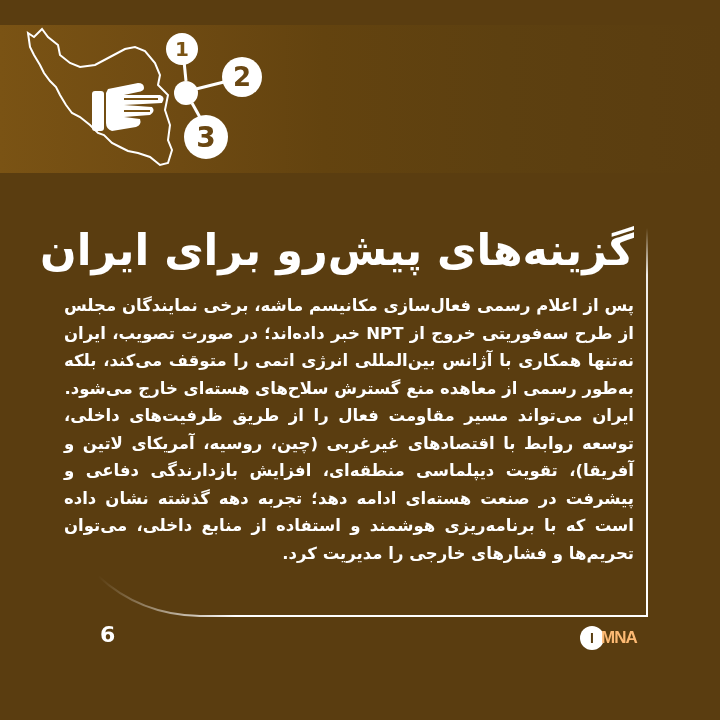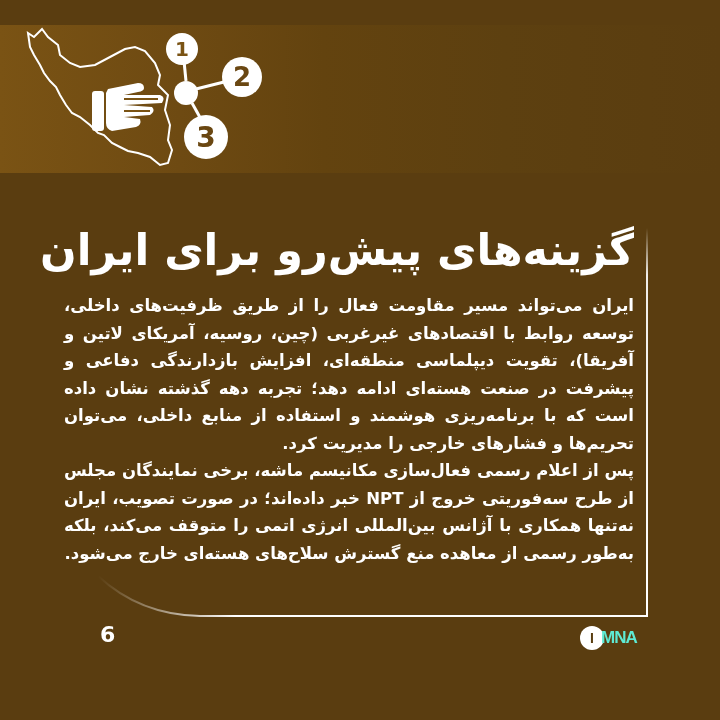--- a/index.html
+++ b/index.html
@@ -44,21 +44,21 @@
       display: flex; align-items: center;
     }
     .logo-circle {
       width: 24px; height: 24px; border-radius: 50%; background: #fff;
       color: #5a3d10; font-weight: bold; font-size: 14px;
       display: flex; align-items: center; justify-content: center;
       font-family: "Liberation Sans", sans-serif;
     }
     .logo-text {
       font-family: "Liberation Sans", sans-serif; font-weight: bold;
-      font-size: 17px; letter-spacing: -1px; margin-left: -3px; color: #5eead4;
+      font-size: 17px; letter-spacing: -1px; margin-left: -3px; color: #fdba74;
     }
   </style>
 </head>
 <body>
 
 <div class="band"></div>
 
 <div class="icon">
   <svg width="250" height="150" viewBox="0 0 250 150">
 
@@ -90,22 +90,22 @@
     <linearGradient id="fadeL" x1="0" x2="1" y1="0" y2="0">
       <stop offset="0" stop-color="#fff" stop-opacity="0"></stop>
       <stop offset="0.25" stop-color="#fff" stop-opacity="1"></stop>
       <stop offset="1" stop-color="#fff" stop-opacity="1"></stop>
     </linearGradient>
   </defs>
   <path d="M38,6 Q80,45 140,46 L587,46 L587,0" fill="none" stroke="url(#fadeL)" stroke-width="2"></path>
 </svg>
 
 <div class="body-text">
+  <p>پس از اعلام رسمی فعال‌سازی مکانیسم ماشه، برخی نمایندگان مجلس از طرح سه‌فوریتی خروج از NPT خبر داده‌اند؛ در صورت تصویب، ایران نه‌تنها همکاری با آژانس بین‌المللی انرژی اتمی را متوقف می‌کند، بلکه به‌طور رسمی از معاهده منع گسترش سلاح‌های هسته‌ای خارج می‌شود.</p>
   <p>ایران می‌تواند مسیر مقاومت فعال را از طریق ظرفیت‌های داخلی، توسعه روابط با اقتصادهای غیرغربی (چین، روسیه، آمریکای لاتین و آفریقا)، تقویت دیپلماسی منطقه‌ای، افزایش بازدارندگی دفاعی و پیشرفت در صنعت هسته‌ای ادامه دهد؛ تجربه دهه گذشته نشان داده است که با برنامه‌ریزی هوشمند و استفاده از منابع داخلی، می‌توان تحریم‌ها و فشارهای خارجی را مدیریت کرد.</p>
-  <p>پس از اعلام رسمی فعال‌سازی مکانیسم ماشه، برخی نمایندگان مجلس از طرح سه‌فوریتی خروج از NPT خبر داده‌اند؛ در صورت تصویب، ایران نه‌تنها همکاری با آژانس بین‌المللی انرژی اتمی را متوقف می‌کند، بلکه به‌طور رسمی از معاهده منع گسترش سلاح‌های هسته‌ای خارج می‌شود.</p>
 </div>
 
 <div class="page-num">6</div>
 
 <div class="logo">
   <div class="logo-circle">I</div>
   <span class="logo-text">MNA</span>
 </div>
 
 </body></html>

